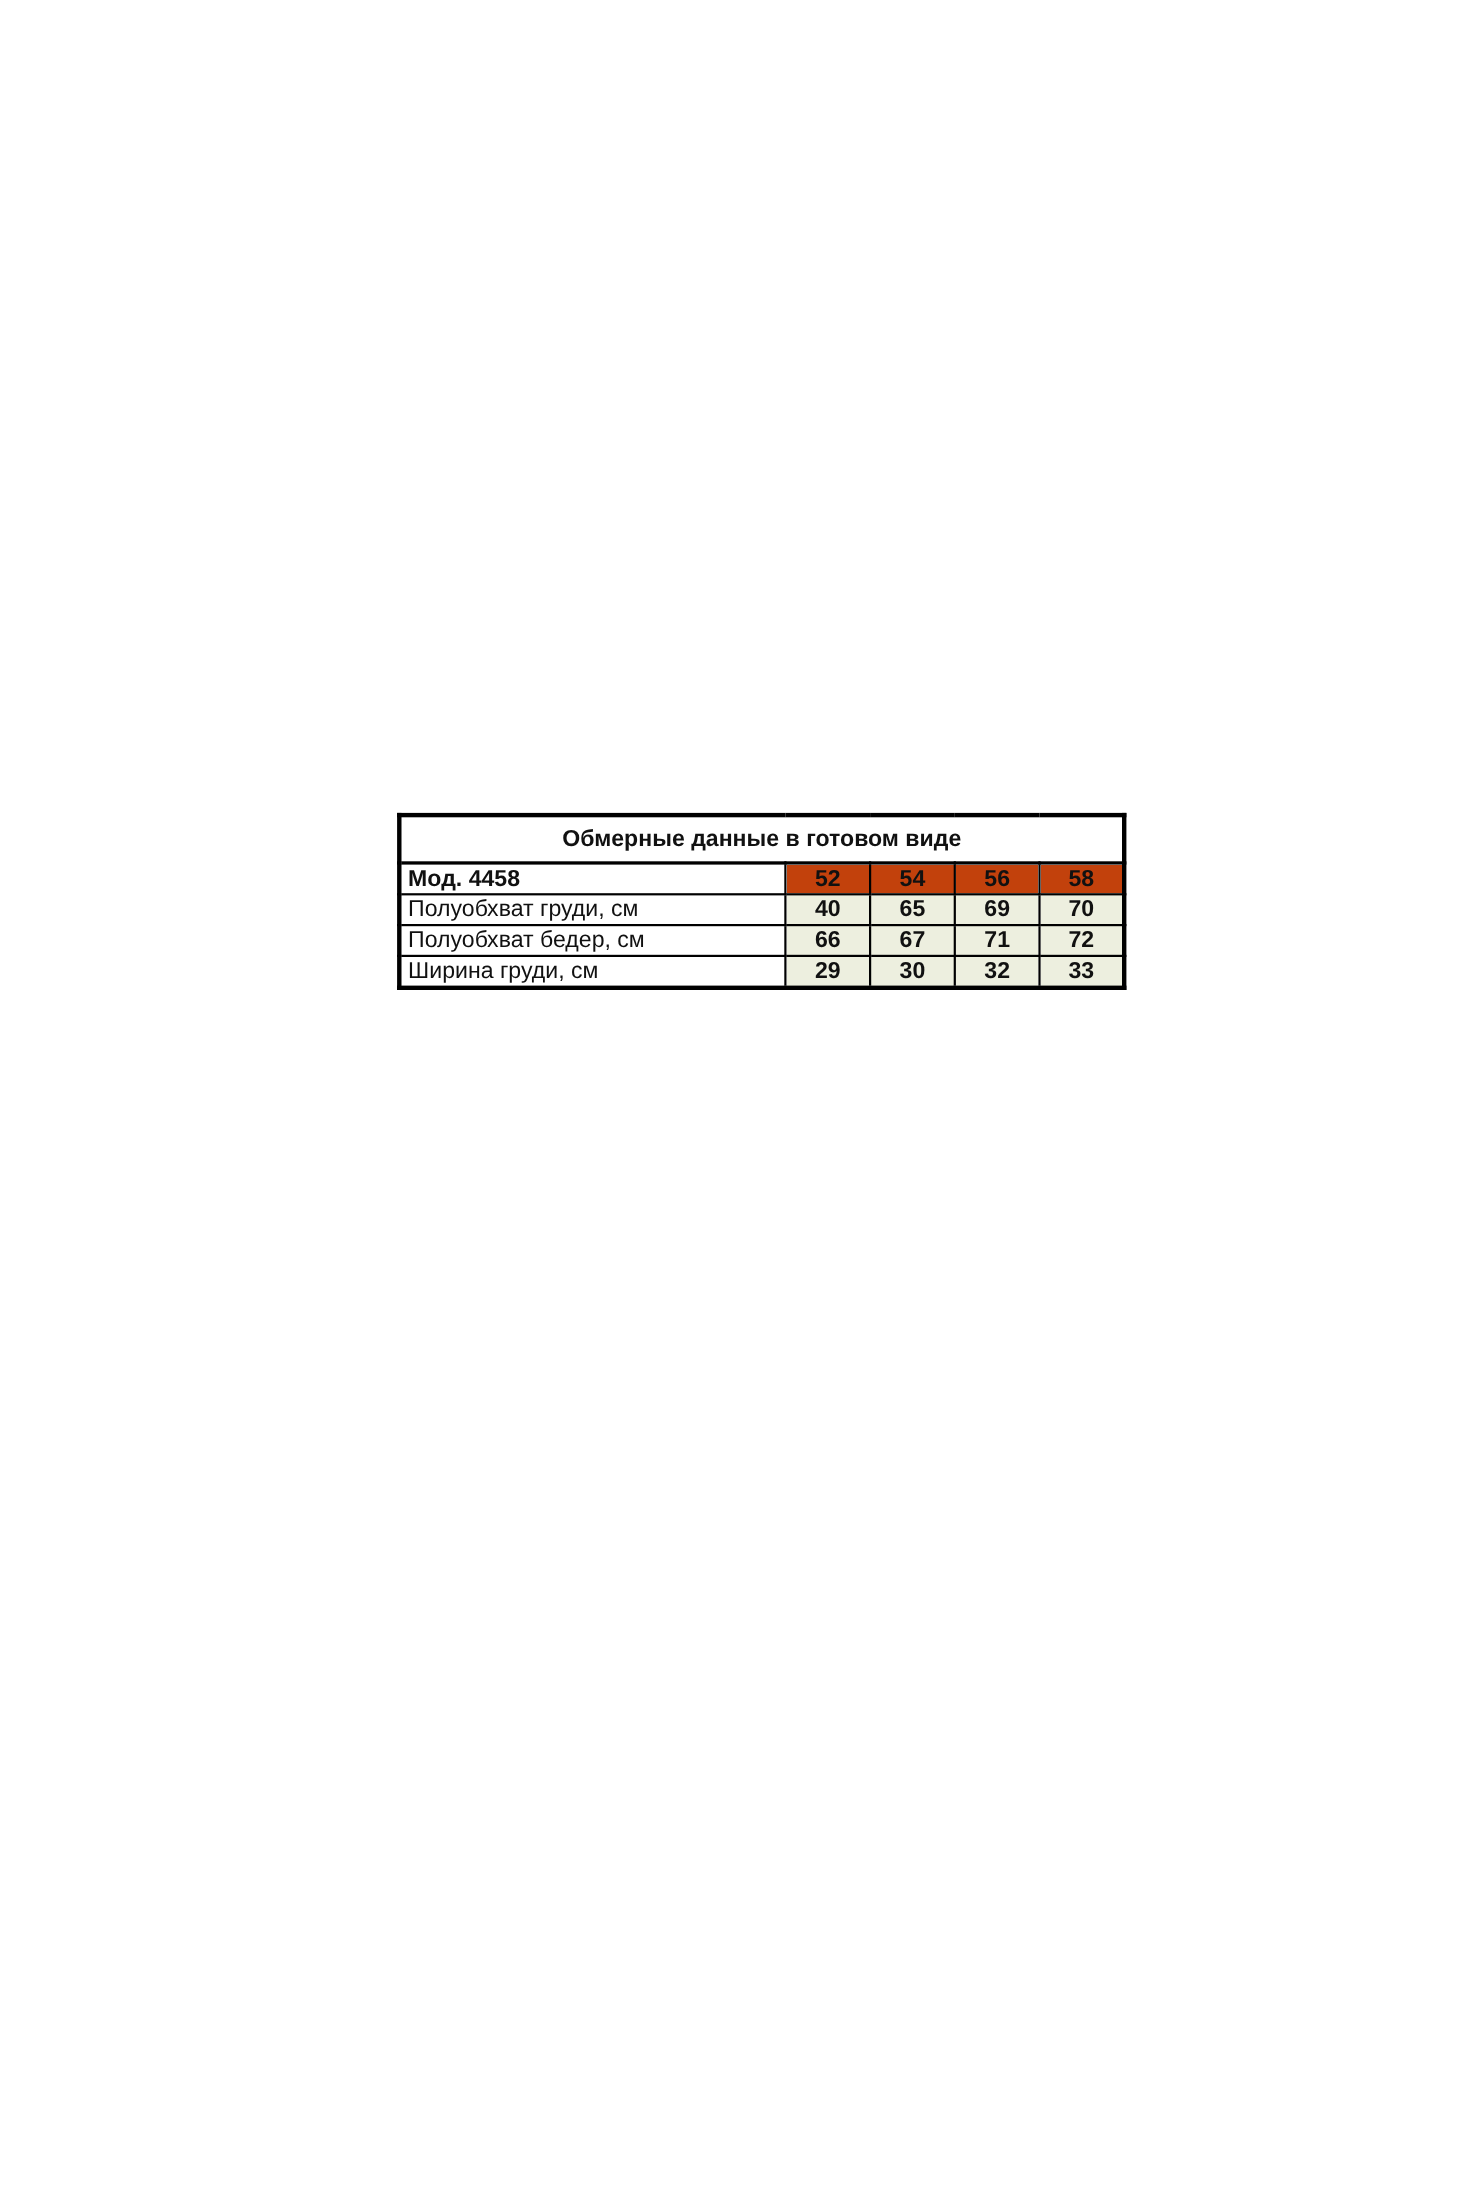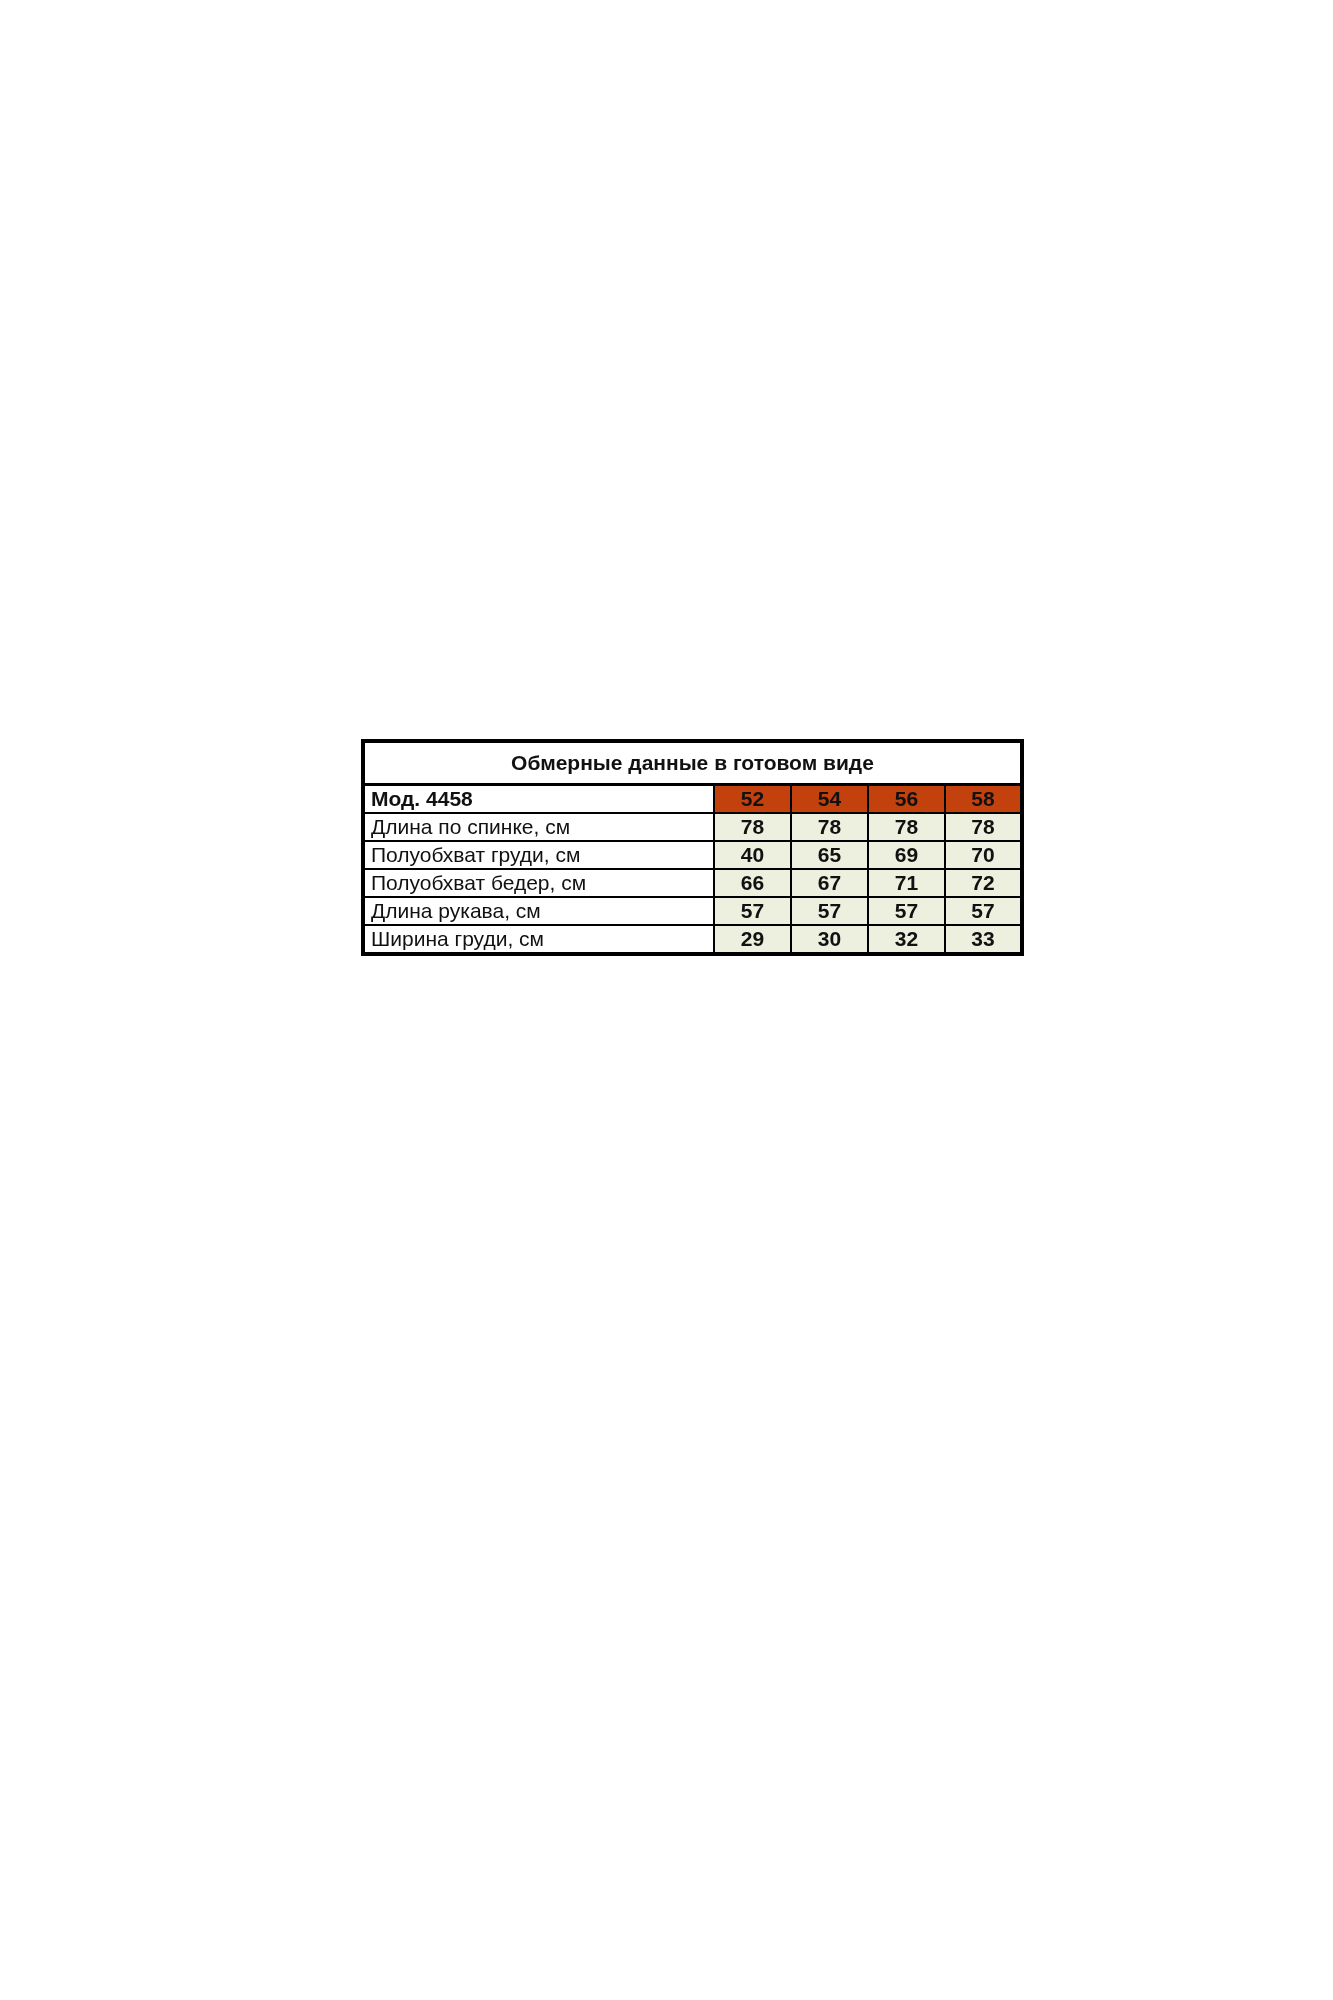--- a/index.html
+++ b/index.html
@@ -85,48 +85,34 @@
         <td colspan="5" class="title-cell">Обмерные данные в готовом виде</td>
       </tr>
       <tr class="body-row">
         <td class="label-cell model-cell">Мод. 4458</td>
         <td class="size-cell">52</td>
         <td class="size-cell">54</td>
         <td class="size-cell">56</td>
         <td class="size-cell">58</td>
       </tr>
       <tr class="body-row">
-        <td class="label-cell">Длина по спинке, см</td>
-        <td class="value-cell">78</td>
-        <td class="value-cell">78</td>
-        <td class="value-cell">78</td>
-        <td class="value-cell">78</td>
-      </tr>
-      <tr class="body-row">
         <td class="label-cell">Полуобхват груди, см</td>
         <td class="value-cell">40</td>
         <td class="value-cell">65</td>
         <td class="value-cell">69</td>
         <td class="value-cell">70</td>
       </tr>
       <tr class="body-row">
         <td class="label-cell">Полуобхват бедер, см</td>
         <td class="value-cell">66</td>
         <td class="value-cell">67</td>
         <td class="value-cell">71</td>
         <td class="value-cell">72</td>
       </tr>
       <tr class="body-row">
-        <td class="label-cell">Длина рукава, см</td>
-        <td class="value-cell">57</td>
-        <td class="value-cell">57</td>
-        <td class="value-cell">57</td>
-        <td class="value-cell">57</td>
-      </tr>
-      <tr class="body-row">
         <td class="label-cell">Ширина груди, см</td>
         <td class="value-cell">29</td>
         <td class="value-cell">30</td>
         <td class="value-cell">32</td>
         <td class="value-cell">33</td>
       </tr>
     </tbody>
   </table>
 </div>
 

